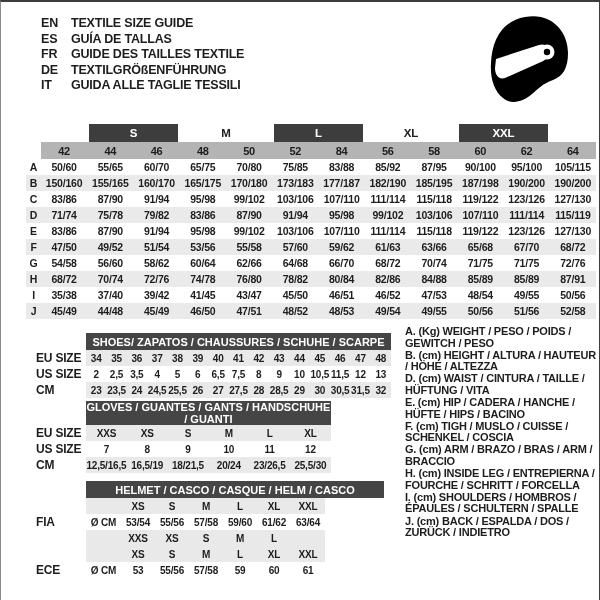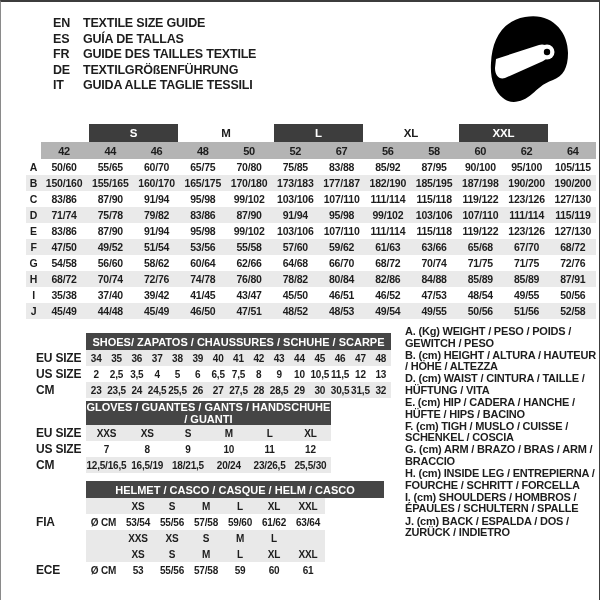--- a/index.html
+++ b/index.html
@@ -3,21 +3,21 @@
 <meta charset="utf-8">
 <style>
   html,body{margin:0;padding:0;}
   body{
     width:600px;height:600px;position:relative;background:#fff;
     font-family:"Liberation Sans", sans-serif;font-weight:bold;color:#1d1d1d;
     box-sizing:border-box;border-top:2px solid #3c3c3c;border-left:1px solid #8a8a8a;
     border-right:1px solid #3c3c3c;overflow:hidden;letter-spacing:-0.2px;
   }
   
-  .lang{position:absolute;left:40px;top:14px;margin-left:12px;}
+  .lang{position:absolute;left:40px;top:14px;}
   .lang-row{display:flex;font-size:12.5px;line-height:15.5px;}
   .lang-code{width:30px;}
   
   .helmet{position:absolute;left:486px;top:12px;width:84px;height:94px;}
   
   #sizeTable{position:absolute;left:25px;top:122px;width:570px;border-collapse:collapse;table-layout:fixed;text-align:center;}
   #sizeTable th,#sizeTable td{padding:0;font-weight:bold;}
   #sizeTable .letter-col{width:15px;}
   .group-row{height:18px;}
   .group-dark{background:#3d3d3d;color:#fff;font-size:11.5px;border-left:3px solid #fff;border-right:3px solid #fff;}
@@ -106,21 +106,21 @@
         <td></td>
       </tr>
       <tr class="num-row">
         <td class="no-bg"></td>
         <td>42</td>
         <td>44</td>
         <td>46</td>
         <td>48</td>
         <td>50</td>
         <td>52</td>
-        <td>67</td>
+        <td>84</td>
         <td>56</td>
         <td>58</td>
         <td>60</td>
         <td>62</td>
         <td>64</td>
       </tr>
       <tr class="data-row">
         <td class="letter">A</td>
         <td>50/60</td>
         <td>55/65</td>

